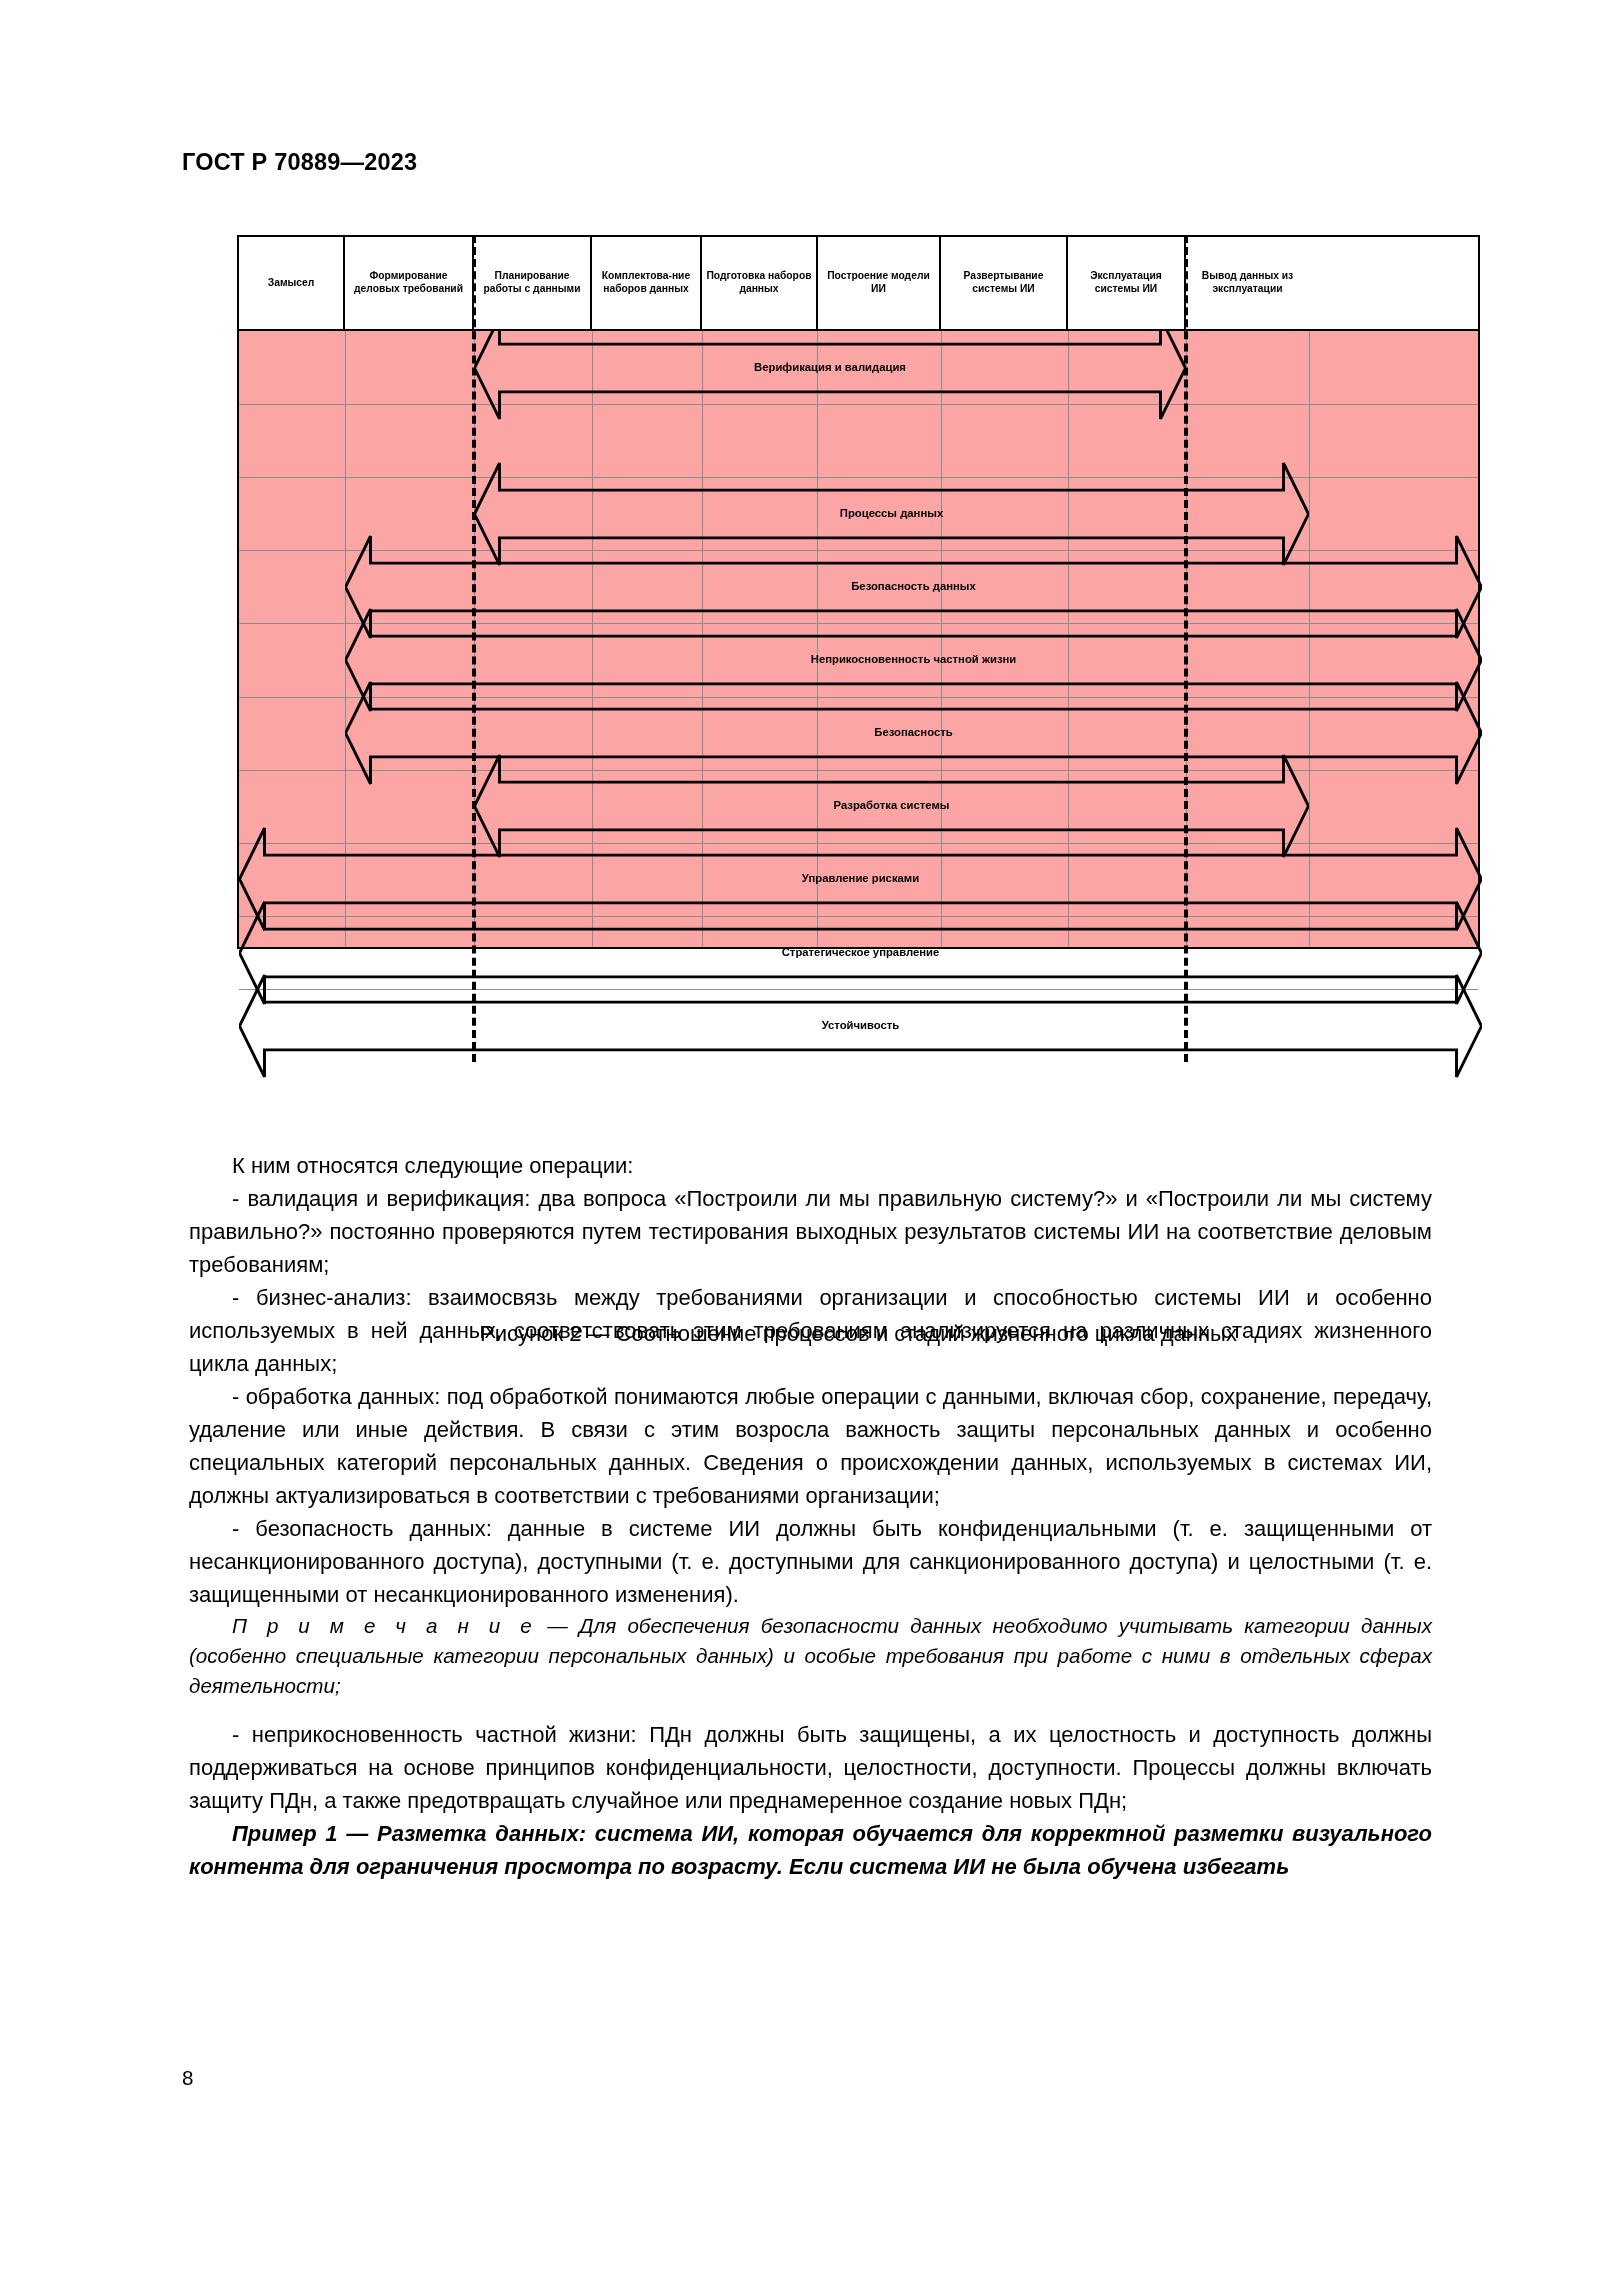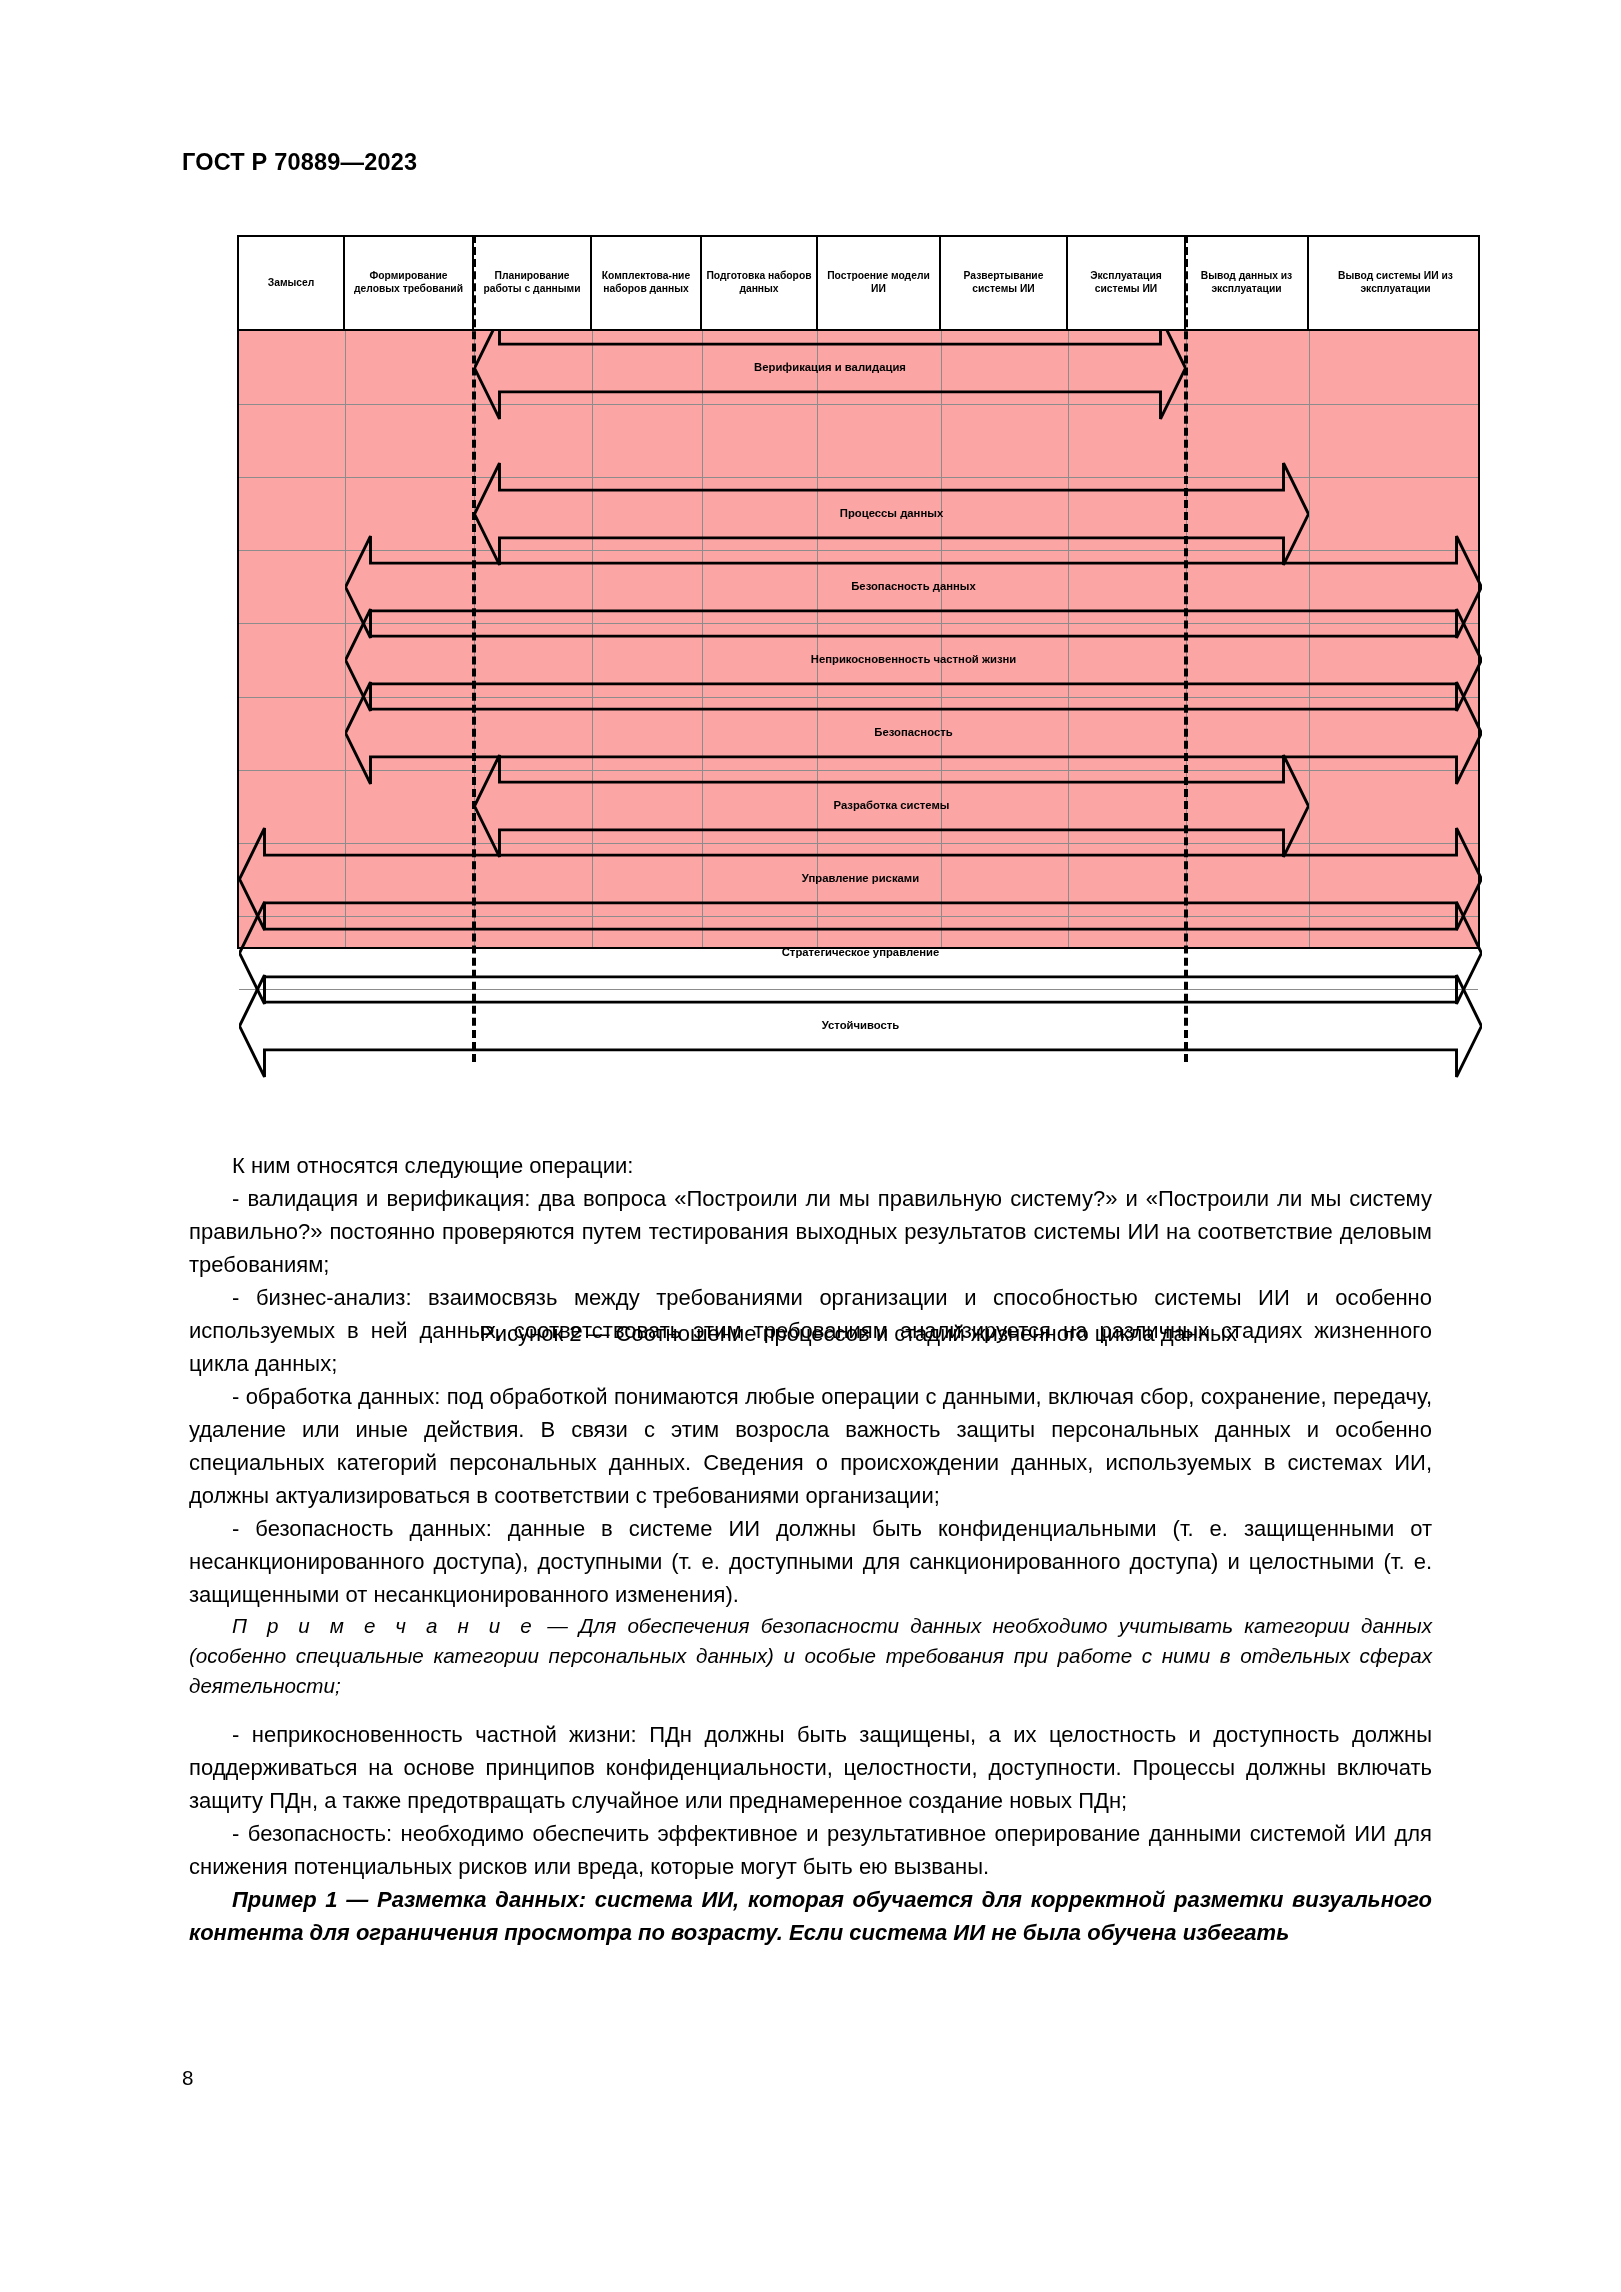--- a/index.html
+++ b/index.html
@@ -190,23 +190,20 @@
             <span>Построение модели ИИ</span>
           </div>
           <div class="col" style="width: 127px; flex: 0 0 127px;">
             <span>Развертывание системы ИИ</span>
           </div>
           <div class="col" style="width: 118px; flex: 0 0 118px;">
             <span>Эксплуатация системы ИИ</span>
           </div>
           <div class="col" style="width: 123px; flex: 0 0 123px;">
             <span>Вывод данных из эксплуатации</span>
-          </div>
-          <div class="col" style="width: 173px; flex: 0 0 173px;">
-            <span>Вывод системы ИИ из эксплуатации</span>
           </div>
         </div>
 
       <div class="bandarea" id="bandarea">
           <div class="vgrid" style="left: 106px;"></div>
           <div class="vgrid" style="left: 235px;"></div>
           <div class="vgrid" style="left: 353px;"></div>
           <div class="vgrid" style="left: 463px;"></div>
           <div class="vgrid" style="left: 578px;"></div>
           <div class="vgrid" style="left: 702px;"></div>
@@ -287,20 +284,19 @@
   <div class="body">
     <p class="ind">К ним относятся следующие операции:</p>
     <p class="ind">- валидация и верификация: два вопроса «Построили ли мы правильную систему?» и «Построили ли мы систему правильно?» постоянно проверяются путем тестирования выходных результатов системы ИИ на соответствие деловым требованиям;</p>
     <p class="ind">- бизнес-анализ: взаимосвязь между требованиями организации и способностью системы ИИ и особенно используемых в ней данных, соответствовать этим требованиям анализируется на различных стадиях жизненного цикла данных;</p>
     <p class="ind">- обработка данных: под обработкой понимаются любые операции с данными, включая сбор, сохранение, передачу, удаление или иные действия. В связи с этим возросла важность защиты персональных данных и особенно специальных категорий персональных данных. Сведения о происхождении данных, используемых в системах ИИ, должны актуализироваться в соответствии с требованиями организации;</p>
     <p class="ind">- безопасность данных: данные в системе ИИ должны быть конфиденциальными (т. е. защищенными от несанкционированного доступа), доступными (т. е. доступными для санкционированного доступа) и целостными (т. е. защищенными от несанкционированного изменения).</p>
 
     <p class="note ind"><span class="nlabel">П р и м е ч а н и е</span><span> — </span><span>Для обеспечения безопасности данных необходимо учитывать категории данных (особенно специальные категории персональных данных) и особые требования при работе с ними в отдельных сферах деятельности;</span></p>
 
     <p class="ind gap">- неприкосновенность частной жизни: ПДн должны быть защищены, а их целостность и доступность должны поддерживаться на основе принципов конфиденциальности, целостности, доступности. Процессы должны включать защиту ПДн, а также предотвращать случайное или преднамеренное создание новых ПДн;</p>
-    <p class="ind">- безопасность: необходимо обеспечить эффективное и результативное оперирование данными системой ИИ для снижения потенциальных рисков или вреда, которые могут быть ею вызваны.</p>
 
     <p class="example ind">Пример 1 — Разметка данных: система ИИ, которая обучается для корректной разметки визуального контента для ограничения просмотра по возрасту. Если система ИИ не была обучена избегать</p>
   </div>
 
   <div class="folio">8</div>
 </div>
 
 
 </body></html>

